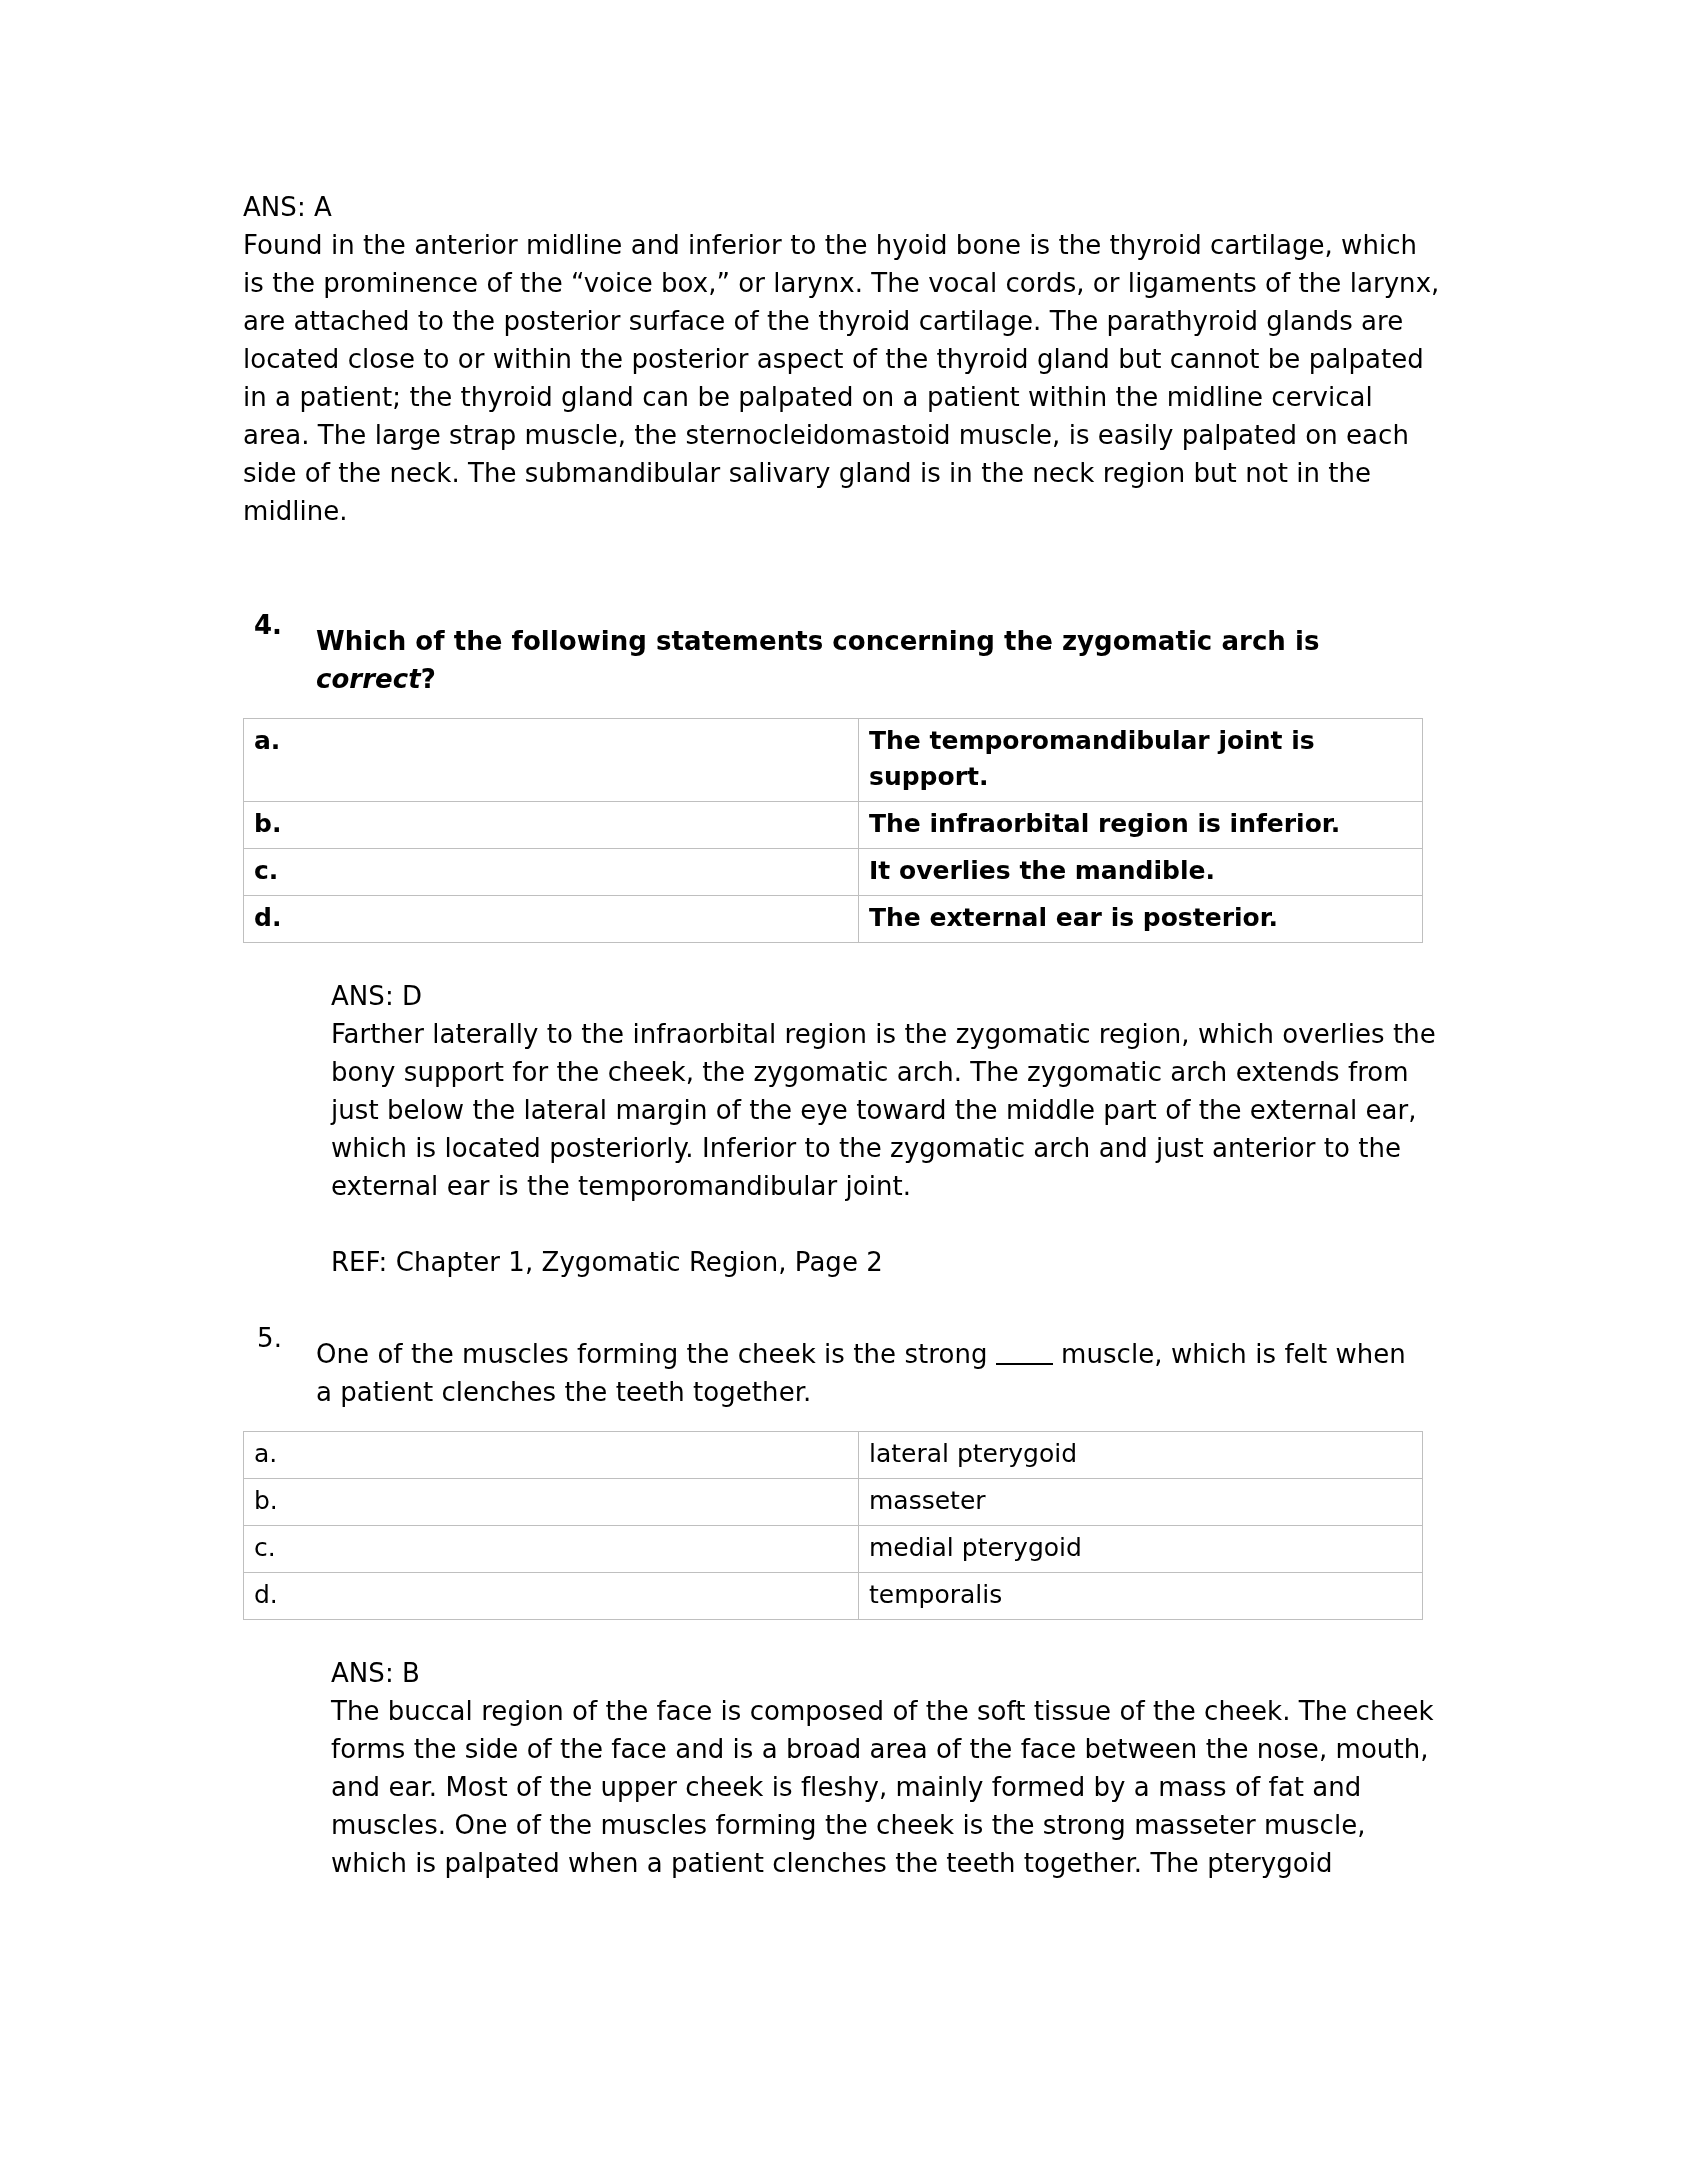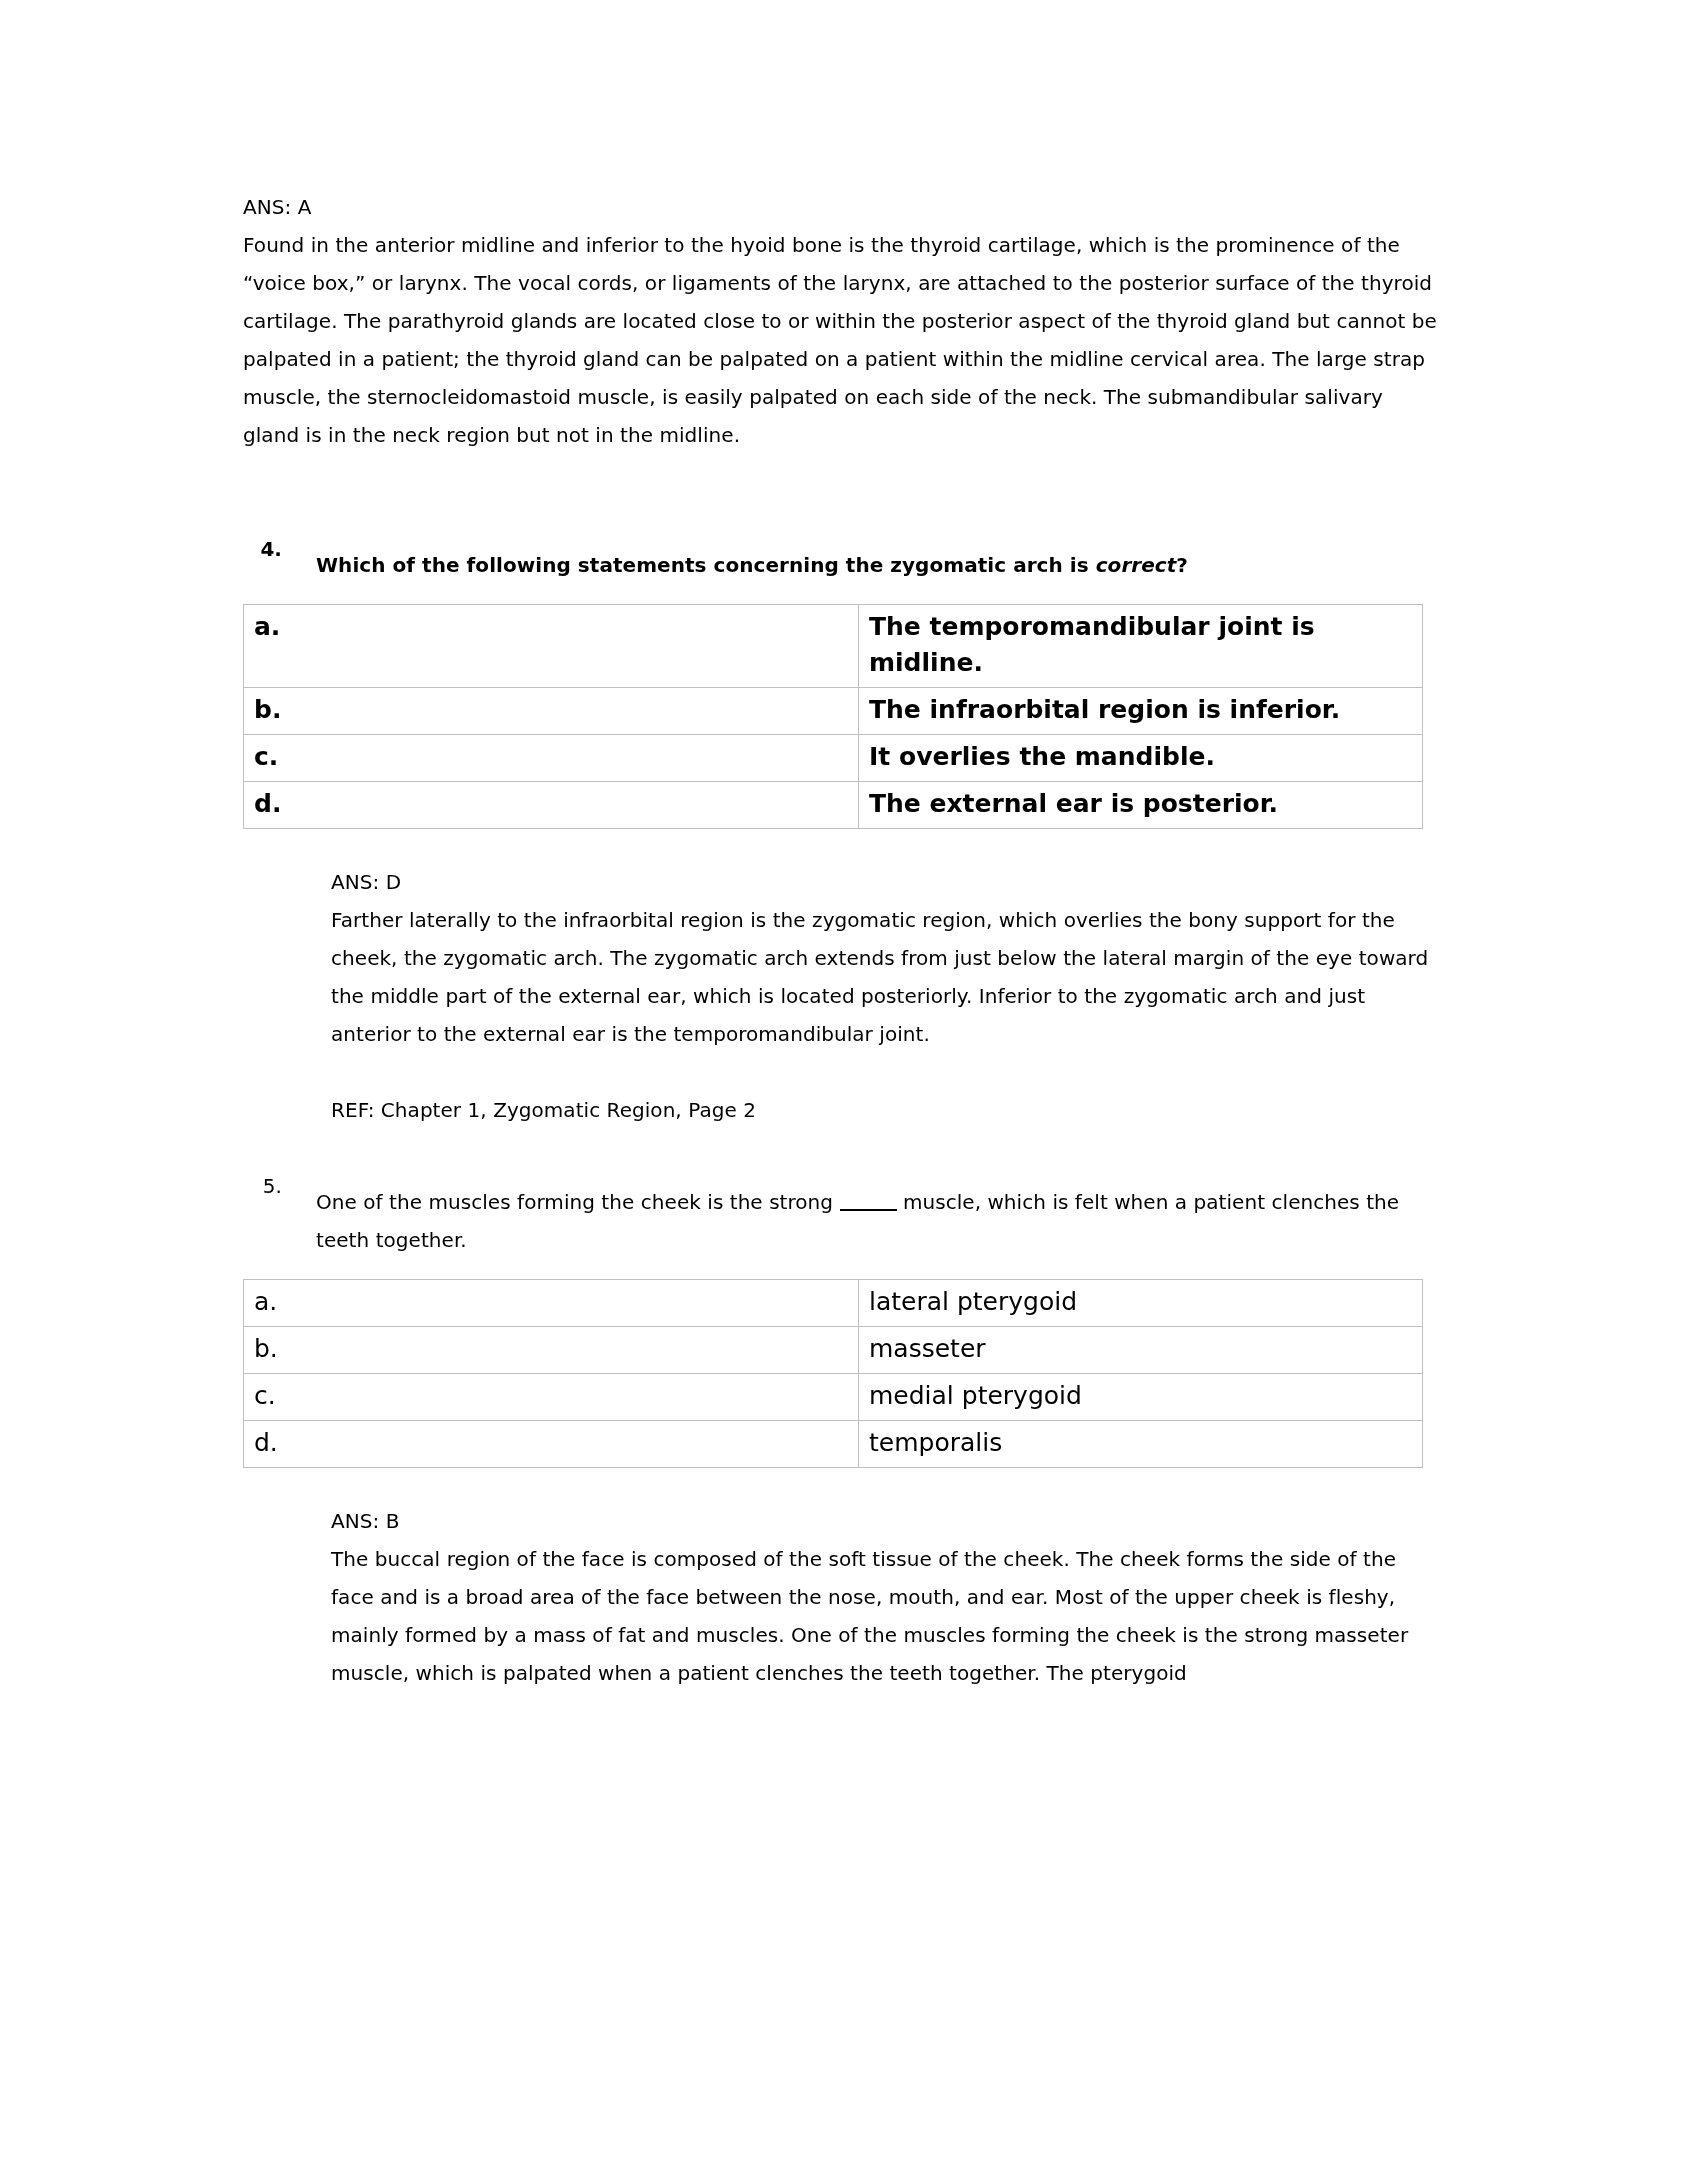--- a/index.html
+++ b/index.html
@@ -16,21 +16,21 @@
   }
   .page {
     position: relative;
     width: 1683px;
     height: 2178px;
     background: #ffffff;
     box-sizing: border-box;
     padding: 188px 243px 0 243px;
   }
   .body-text {
-    font-size: 20px;
+    font-size: 26px;
     line-height: 38px;
     letter-spacing: 0.05px;
   }
   .para {
     margin: 0;
   }
   .spacer-line {
     height: 38px;
   }
   .ref-line {
@@ -118,21 +118,21 @@
     <div class="q-num">4.</div>
     <div class="q-body">
       <p class="q-text"><span>Which of the following statements concerning the zygomatic arch is </span><em>correct</em><span>?</span></p>
     </div>
   </div>
 
   <table class="options bold table-indent">
     <tbody>
       <tr>
         <td class="col-letter">a.</td>
-        <td>The temporomandibular joint is midline.</td>
+        <td>The temporomandibular joint is support.</td>
       </tr>
       <tr>
         <td class="col-letter">b.</td>
         <td>The infraorbital region is inferior.</td>
       </tr>
       <tr>
         <td class="col-letter">c.</td>
         <td>It overlies the mandible.</td>
       </tr>
       <tr>

